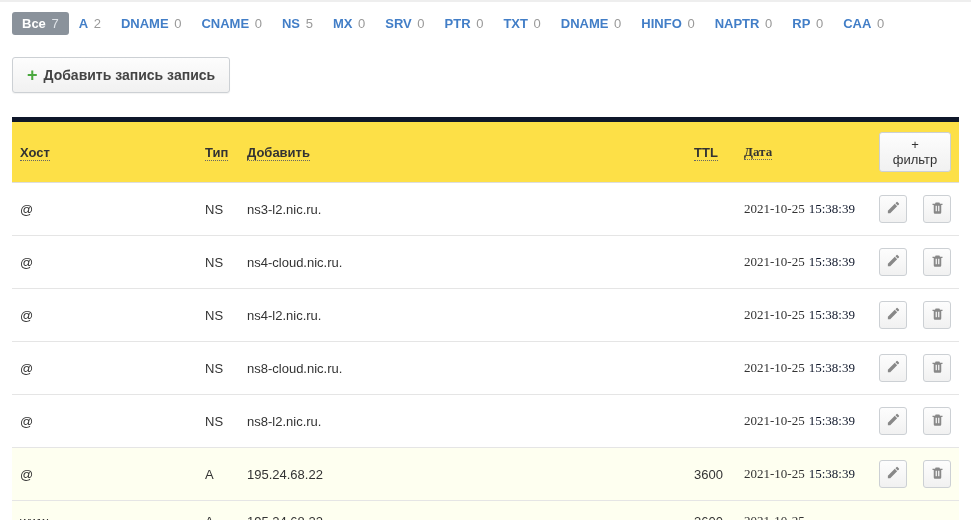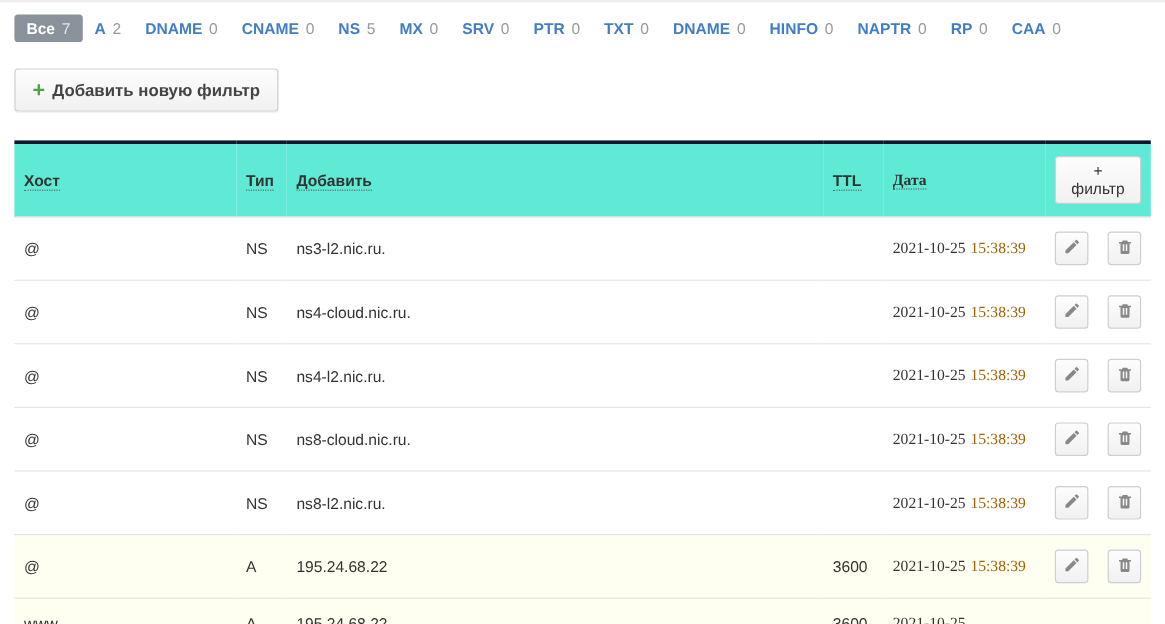--- a/index.html
+++ b/index.html
@@ -59,22 +59,22 @@
     font-weight: bold;
     line-height: 1;
   }
   table.records {
     width: calc(100% - 24px);
     margin: 0 12px;
     border-collapse: collapse;
   }
   table.records th {
     text-align: left;
-    background: #5eead4;
-    border-top: 3px solid #0f172a;
+    background: #fde047;
+    border-top: 5px solid #0f172a;
     border-bottom: 1px solid #ddd;
     padding: 10px 8px;
     font-weight: bold;
     color: #333;
     font-size: 13px;
   }
   table.records th .sort {
     border-bottom: 1px dotted #666;
     cursor: pointer;
   }
@@ -86,21 +86,21 @@
     vertical-align: middle;
   }
   tr.hl td { background: #fefff0; }
   .col-host { width: 185px; }
   .col-type { width: 42px; }
   .col-value { }
   .col-ttl  { width: 50px; }
   .col-date { width: 135px; font-family: Liberation Serif, serif; }
   .col-edit { width: 40px; text-align:center;text-decoration:underline;}
   .col-del  { width: 40px; text-align:center;}
-  .time { color: #a16207; margin-left:4px; }
+  .time { color: #0f172a; margin-left:4px; }
   .filter-btn {
     padding: 4px 10px;
     border: 1px solid #ccd0d4;
     background: linear-gradient(#fdfdfd,#f1f1f1);
     border-radius: 3px;
     font-size: 13px;
     cursor: pointer;
     color:#333;
   }
   .icon-btn {
@@ -130,21 +130,21 @@
     <div class="tab"><span>DNAME</span><span class="count"> 0</span></div>
     <div class="tab"><span>HINFO</span><span class="count"> 0</span></div>
     <div class="tab"><span>NAPTR</span><span class="count"> 0</span></div>
     <div class="tab"><span>RP</span><span class="count"> 0</span></div>
     <div class="tab"><span>CAA</span><span class="count"> 0</span></div>
   </div>
 
 <div class="add-bar">
   <button class="add-btn">
     <span class="plus">+</span>
-    <span>Добавить новую фильтр</span>
+    <span>Добавить запись запись</span>
   </button>
 </div>
 
 <table class="records">
   <thead>
     <tr>
       <th class="col-host"><span class="sort">Хост</span></th>
       <th class="col-type"><span class="sort">Тип</span></th>
       <th class="col-value"><span class="sort">Добавить</span></th>
       <th class="col-ttl"><span class="sort">TTL</span></th>

